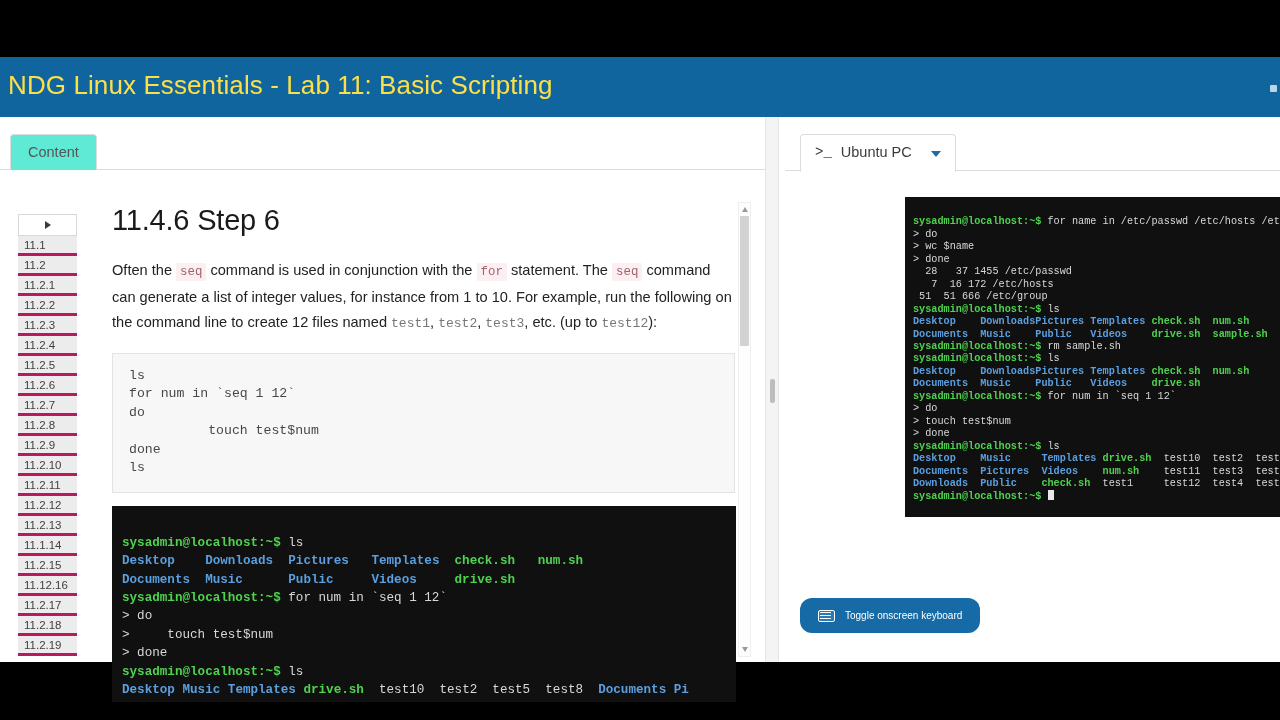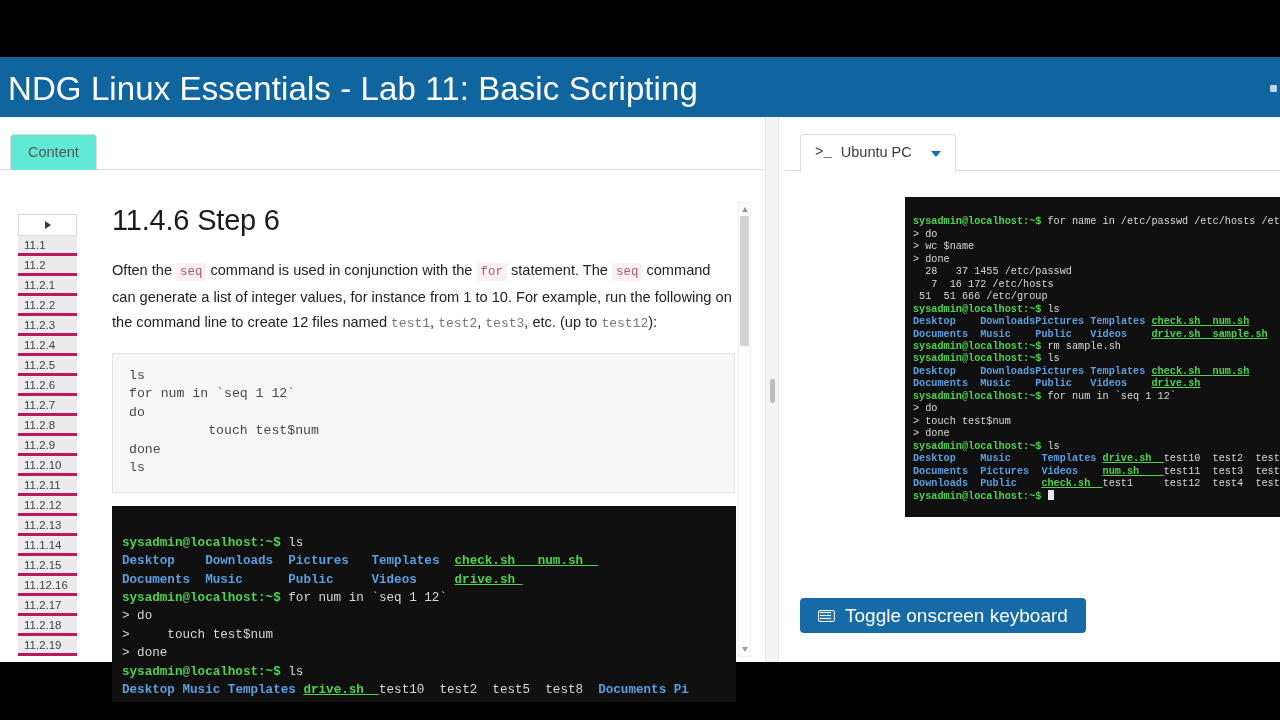--- a/index.html
+++ b/index.html
@@ -11,21 +11,21 @@
   }
   .screen { position: relative; width: 1280px; height: 720px; background: #000; }
 
   
   .header {
     position: absolute; left: 0; top: 57px; width: 1280px; height: 60px;
     background: #10659f;
   }
   .header-title {
     position: absolute; left: 8px; top: 13px;
-    font-size: 33px; color: #ffffff; white-space: nowrap;
+    font-size: 26px; color: #fde047; white-space: nowrap;
     letter-spacing: .1px;
   }
   .header-dot {
     position: absolute; right: 3px; top: 28px;
     width: 7px; height: 7px; background: #bcd6e8; border-radius: 1px;
   }
 
   
   .page {
     position: absolute; left: 0; top: 117px; width: 1280px; height: 545px;
@@ -117,21 +117,21 @@
     padding: 9px 0 0 10px;
     font-family: "Liberation Mono", monospace;
     font-size: 12.6px; line-height: 18.4px;
     white-space: pre;
   }
 
   
   .t-prompt { color: #4fd24f; font-weight: bold; }
   .t-white  { color: #d8d8d8; }
   .t-dir    { color: #5a9fe0; font-weight: bold; }
-  .t-exec   { color: #4fd24f; font-weight: bold; text-decoration: underline; }
+  .t-exec   { color: #4fd24f; font-weight: bold; }
 
   
   .vscroll {
     position: absolute; left: 738px; top: 32px; width: 13px; height: 455px;
     background: #fdfdfd; border: 1px solid #efefef;
   }
   .vscroll .thumb {
     position: absolute; left: 1px; top: 13px; width: 9px; height: 130px;
     background: #d2d2d2; border-radius: 1px;
   }
@@ -194,22 +194,22 @@
   }
   .blockcursor {
     display: inline-block; width: 6px; height: 10px;
     background: #e8e8e8; vertical-align: -1px;
   }
 
   .kb-button {
     position: absolute; left: 21px; top: 481px;
     height: 35px; padding: 0 18px;
     display: flex; align-items: center; gap: 10px;
-    background: #166aa5; border: none; border-radius: 4px;
-    color: #fff; font-size: 19px;
+    background: #166aa5; border: none; border-radius: 12px;
+    color: #fff; font-size: 10px;
     font-family: "Liberation Sans", sans-serif;
   }
   .kb-icon {
     width: 17px; height: 12px; border: 1.6px solid #ffffff; border-radius: 2px;
     display: block; position: relative; background: #2a7ab5;
   }
   .kb-icon::before {
     content: ""; position: absolute; left: 1px; top: 1px;
     width: 11px; height: 1.4px; background: #fff;
     box-shadow: 0 3px 0 #fff, 0 6px 0 #fff;

